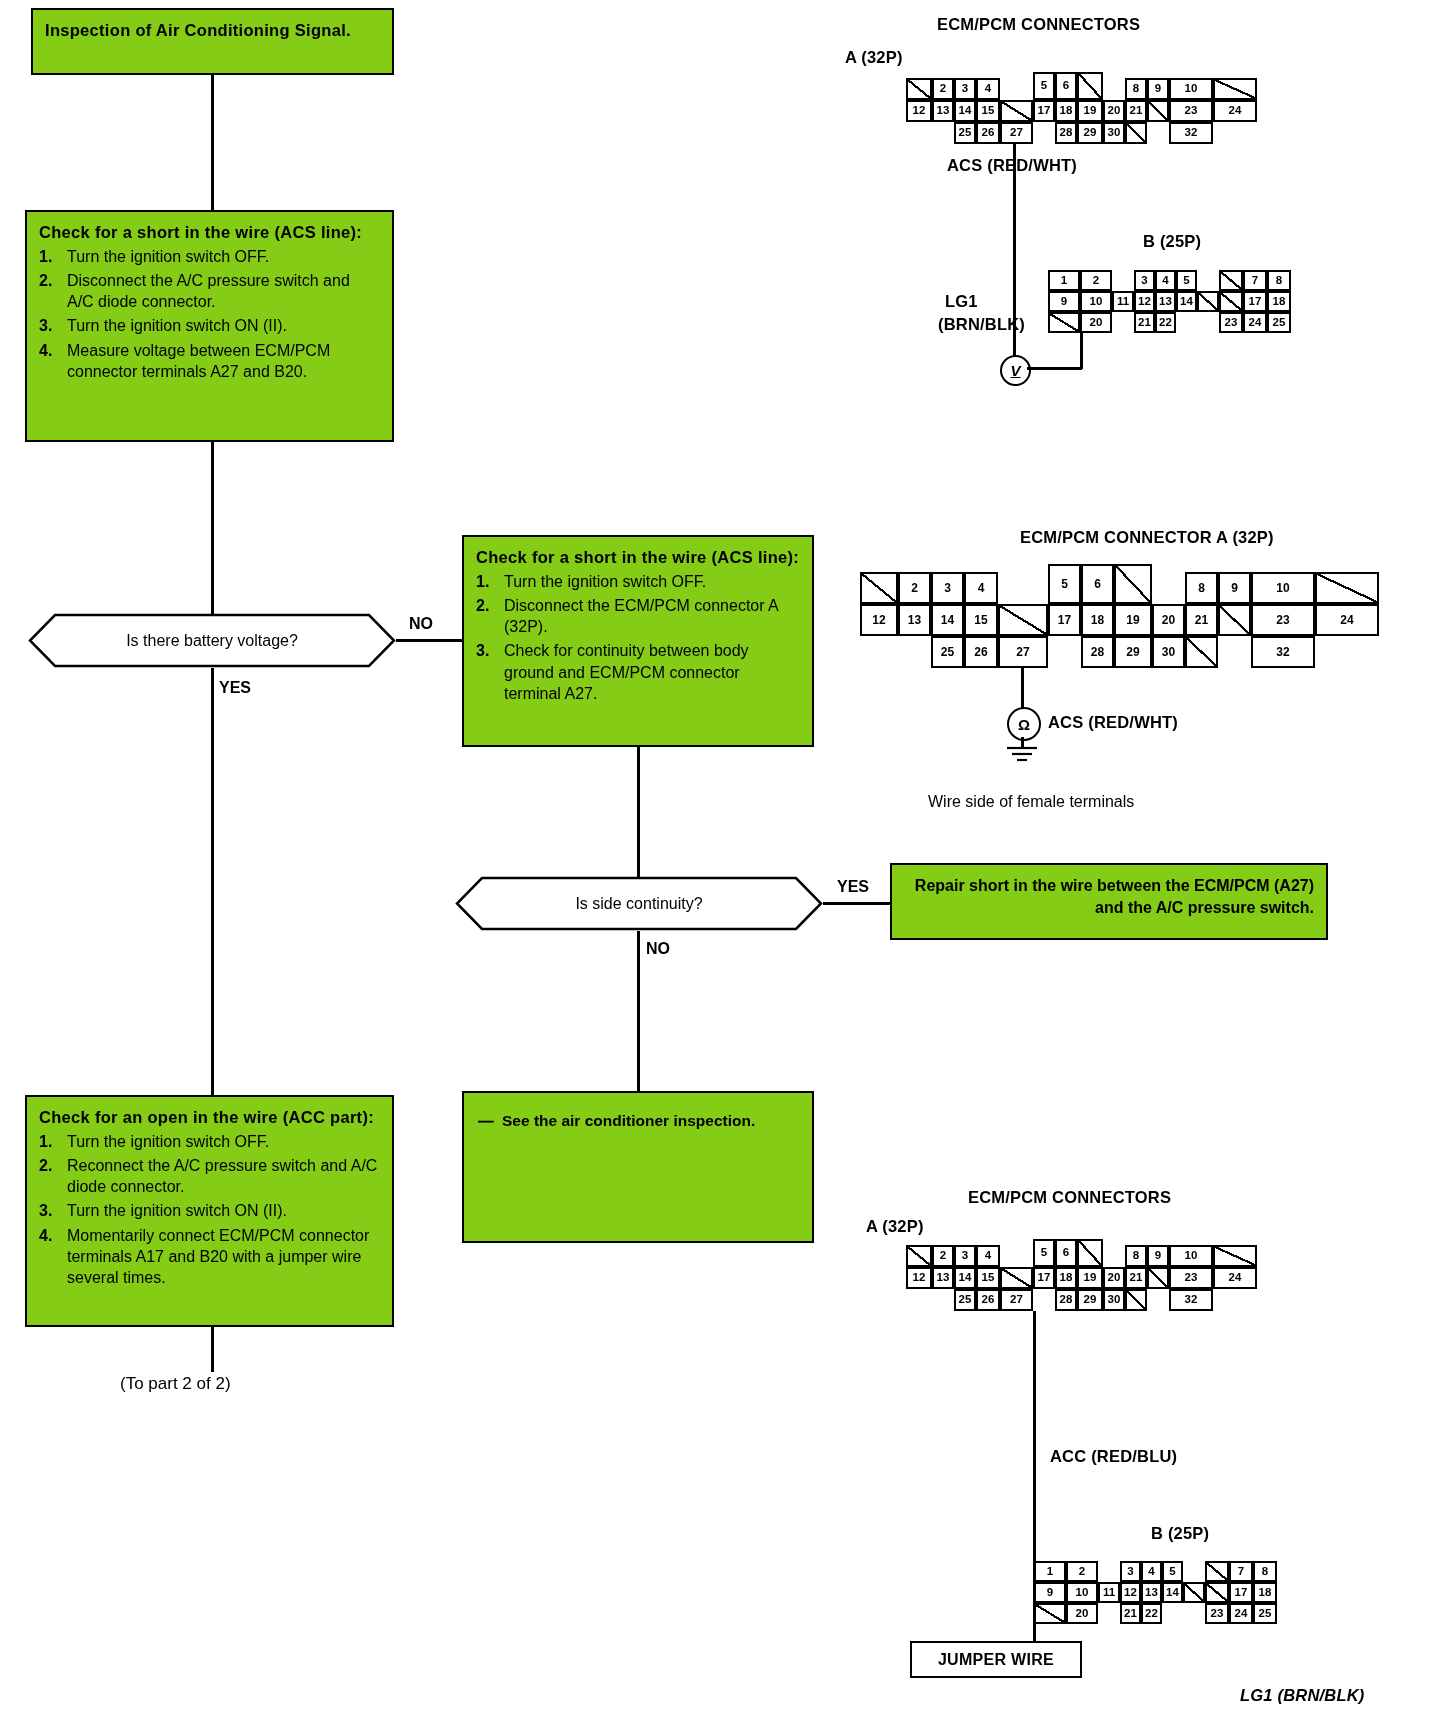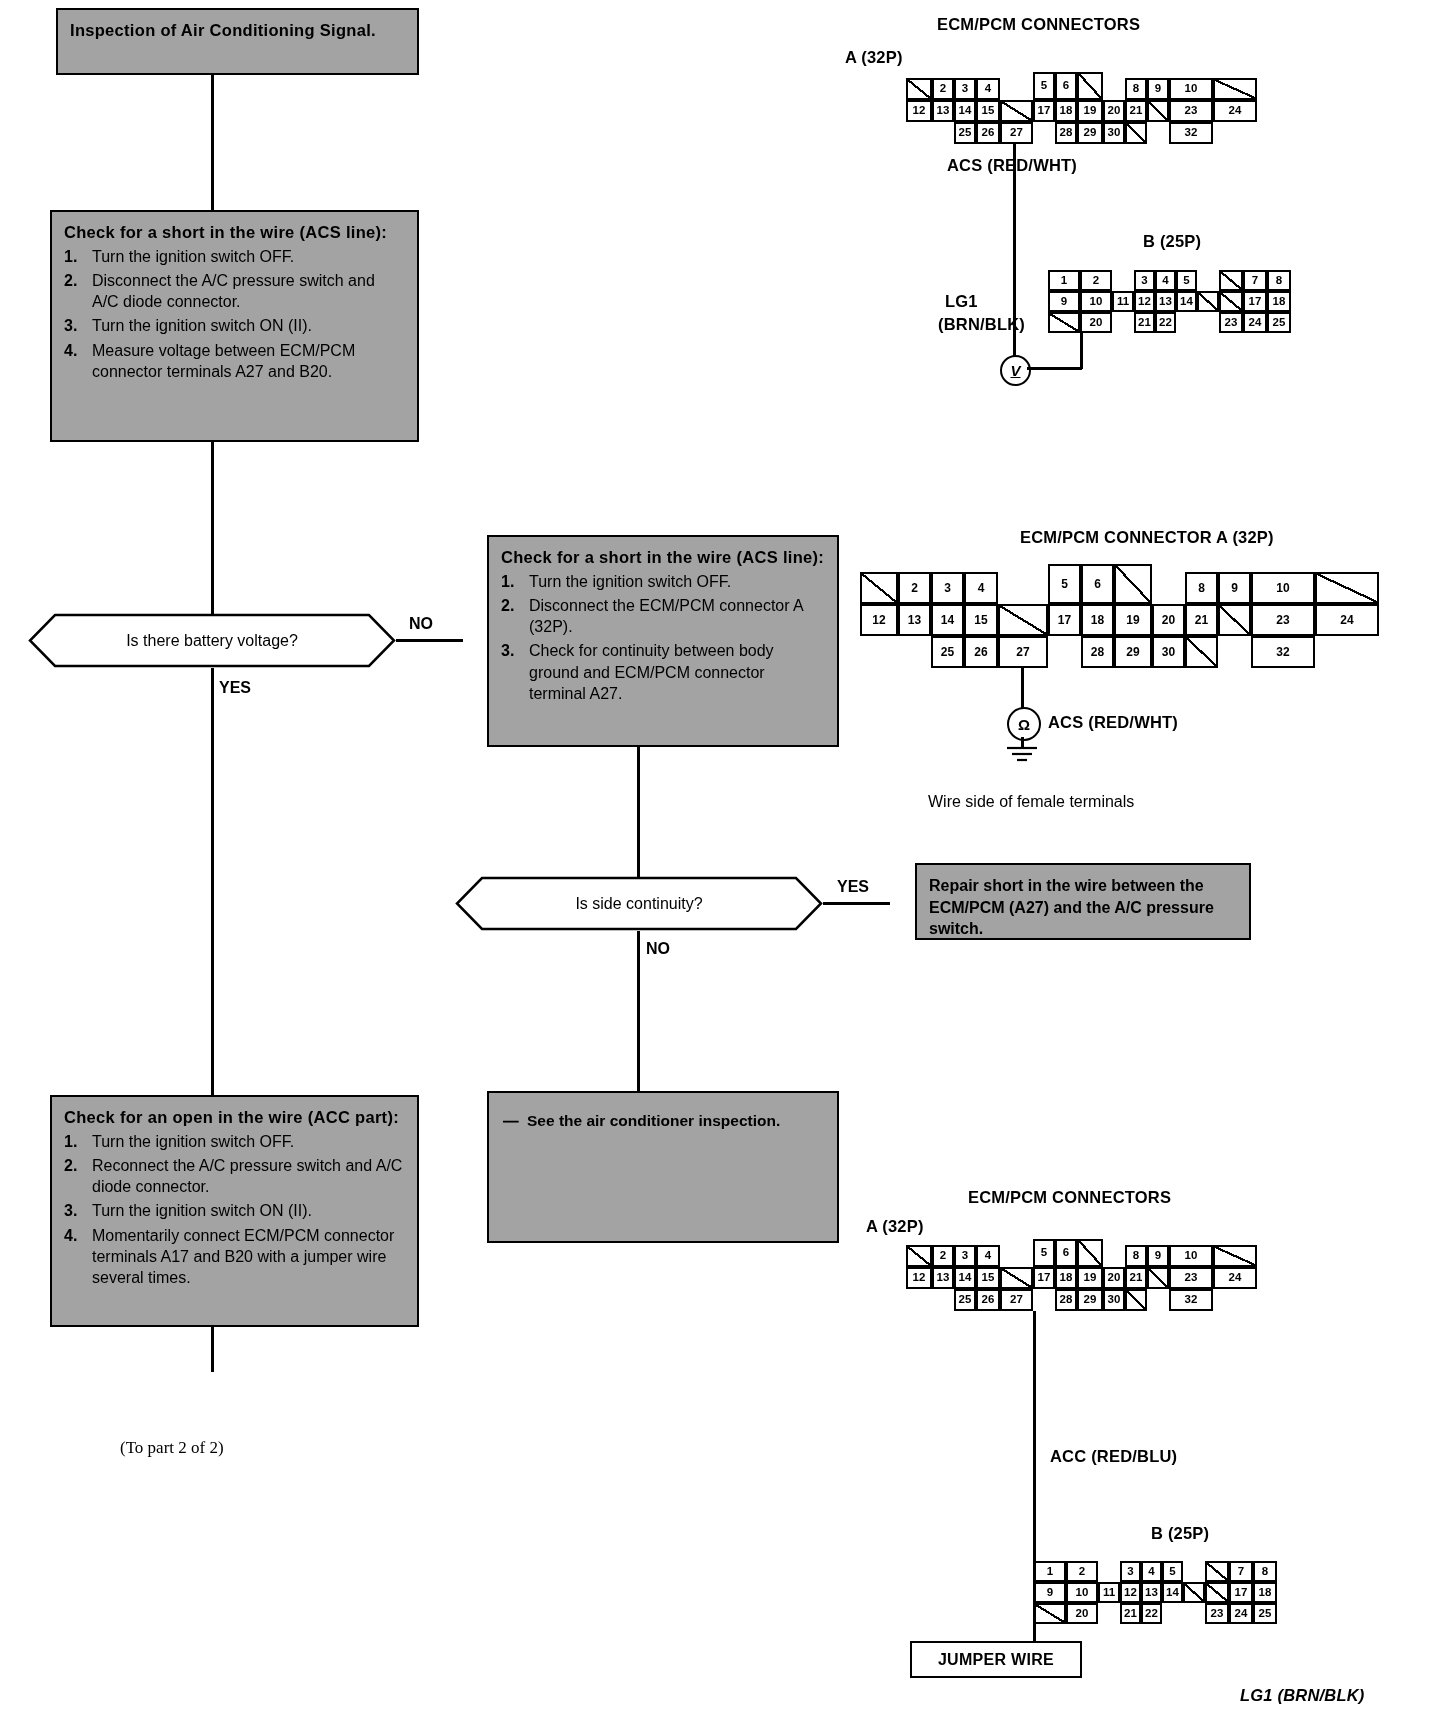--- a/index.html
+++ b/index.html
@@ -16,24 +16,23 @@
     width: 1440px;
     height: 1718px;
     background: #ffffff;
     overflow: hidden;
   }
 
   
   .proc {
     position: absolute;
     border: 2.5px solid #000;
-    background: #a3a3a3;
+    background: #84cc16;
     box-sizing: border-box;
     padding: 10px 12px;
-    margin-left: 25px;
   }
   .proc-title {
     font-weight: bold;
     font-size: 16.5px;
     line-height: 1.28;
     letter-spacing: 0.3px;
   }
   .steps {
     margin: 2px 0 0 0;
     padding: 0;
@@ -196,21 +195,21 @@
     <div class="proc-title">Check for an open in the wire (ACC part):</div>
     <ul class="steps">
       <li><span class="num">1.</span><span>Turn the ignition switch OFF.</span></li>
       <li><span class="num">2.</span><span>Reconnect the A/C pressure switch and A/C diode connector.</span></li>
       <li><span class="num">3.</span><span>Turn the ignition switch ON (II).</span></li>
       <li><span class="num">4.</span><span>Momentarily connect ECM/PCM connector terminals A17 and B20 with a jumper wire several times.</span></li>
     </ul>
   </div>
 
   <div class="vline" style="left:211px; top:1327px; height:45px;"></div>
-  <div class="freetext" style="left:120px; top:1438px; font-size:17px;font-family:Liberation Serif, serif;">(To part 2 of 2)</div>
+  <div class="freetext" style="left:120px; top:1374px; font-size:17px;">(To part 2 of 2)</div>
 
   <div class="proc" style="left:462px; top:535px; width:352px; height:212px;">
     <div class="proc-title">Check for a short in the wire (ACS line):</div>
     <ul class="steps">
       <li><span class="num">1.</span><span>Turn the ignition switch OFF.</span></li>
       <li><span class="num">2.</span><span>Disconnect the ECM/PCM connector A (32P).</span></li>
       <li><span class="num">3.</span><span>Check for continuity between body ground and ECM/PCM connector terminal A27.</span></li>
     </ul>
   </div>
 
@@ -222,21 +221,21 @@
     </svg>
     <div class="dec-label">Is side continuity?</div>
   </div>
 
   <div class="hline" style="left:823px; top:902px; width:67px;"></div>
   <div class="edge-label" style="left:837px; top:878px;">YES</div>
 
   <div class="vline" style="left:637px; top:931px; height:160px;"></div>
   <div class="edge-label" style="left:646px; top:940px;">NO</div>
 
-  <div class="proc" style="left:890px; top:863px; width:336px; height:77px;">
+  <div class="proc" style="left:890px; top:863px; width:438px; height:77px;text-align:right;">
     <div class="plainbold">Repair short in the wire between the ECM/PCM (A27) and the A/C pressure switch.</div>
   </div>
 
   <div class="proc" style="left:462px; top:1091px; width:352px; height:152px; padding:12px 14px;">
     <ul class="dash-list">
       <li><span class="dash">—</span></li>
       <li><span class="dash">—</span><span>See the air conditioner inspection.</span></li>
     </ul>
   </div>
 

